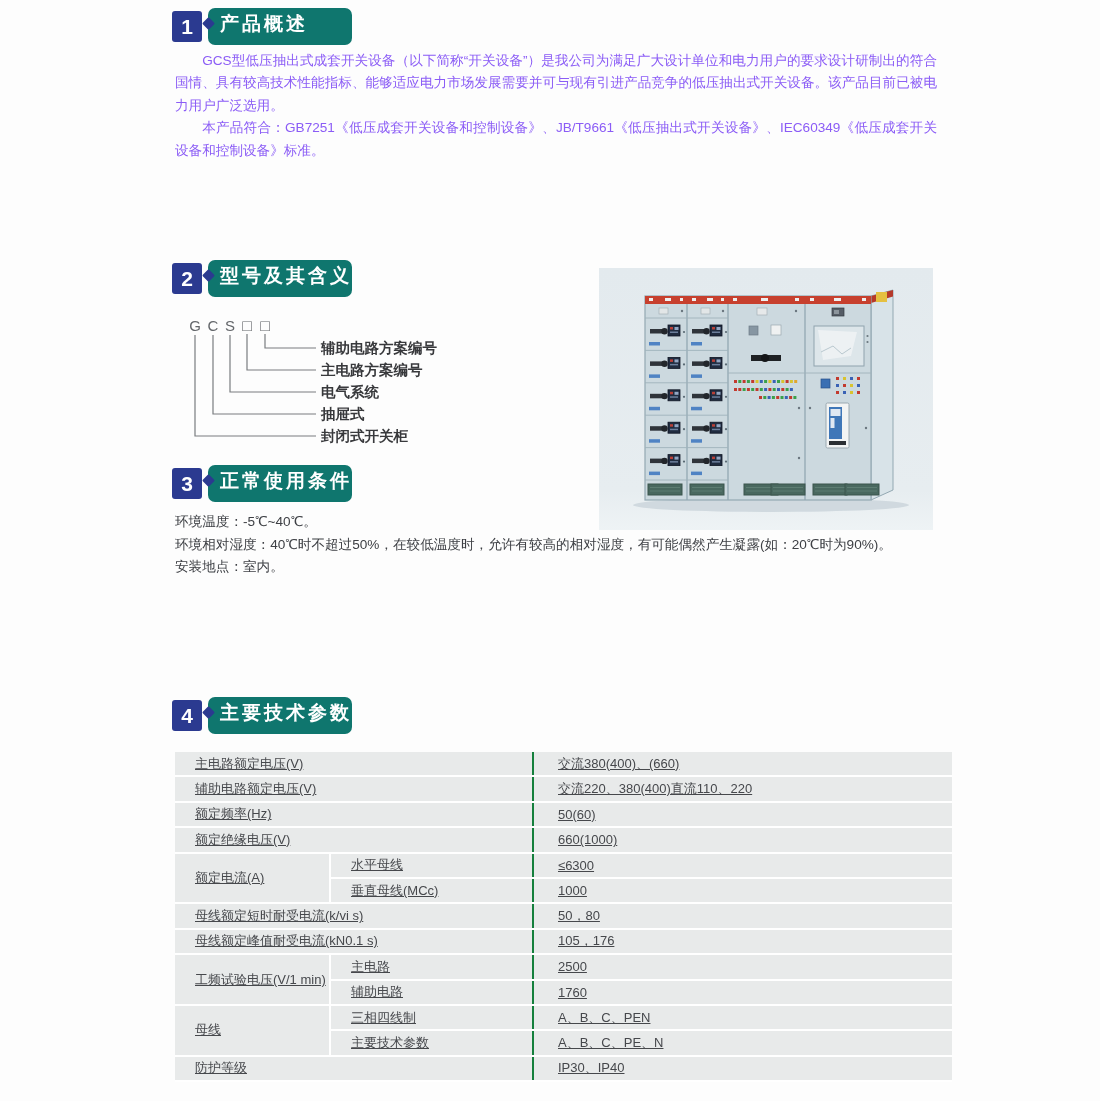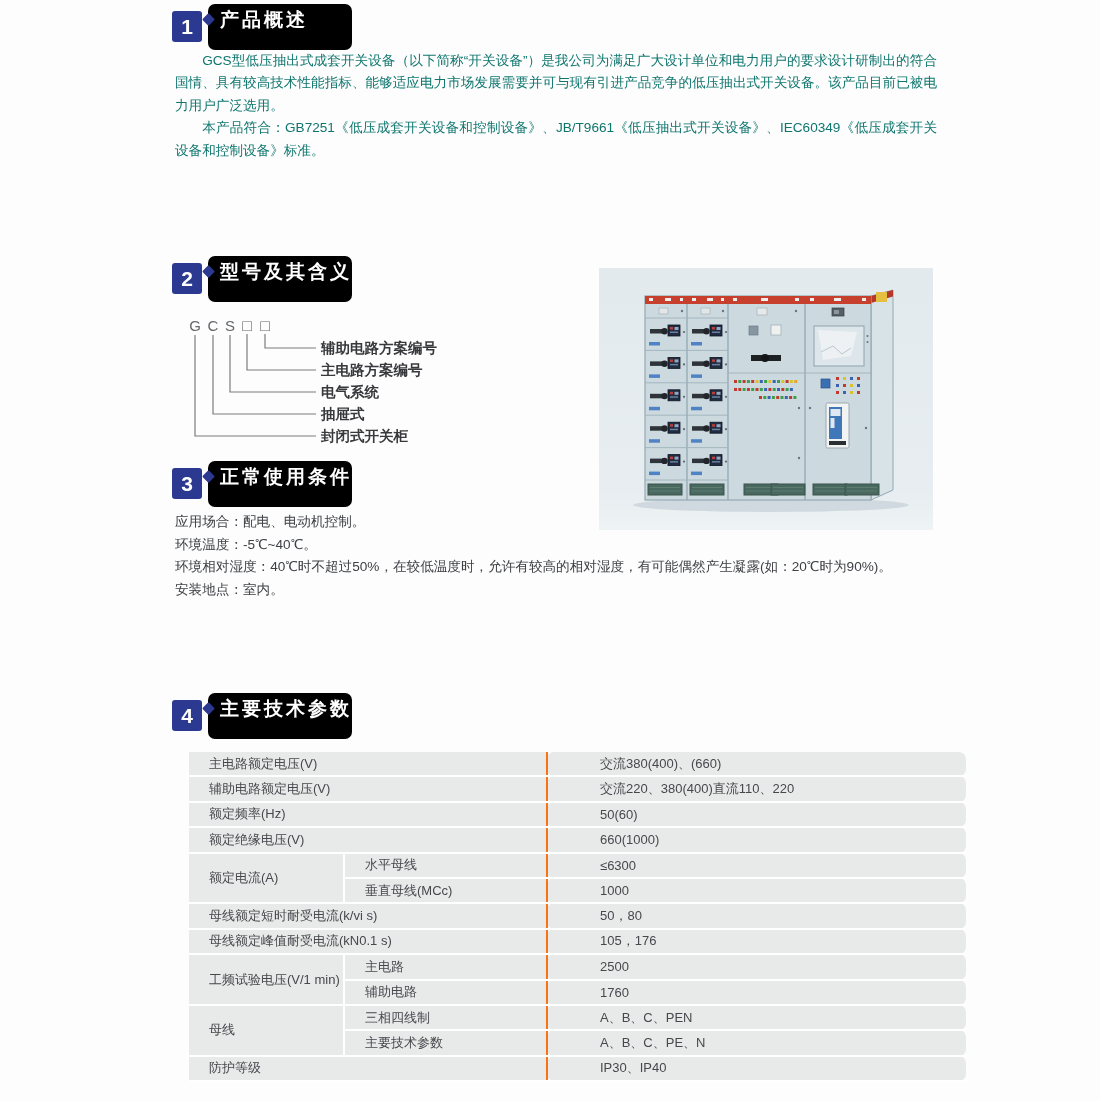--- a/index.html
+++ b/index.html
@@ -8,60 +8,60 @@
     font-family:"Liberation Sans", sans-serif;color:#3e4045;
   }
   
   .sec{position:absolute;display:flex;align-items:center;height:31px;}
   .sec-num{
     width:30px;height:31px;background:#2b3a90;color:#fff;border-radius:3px;
     display:flex;align-items:center;justify-content:center;
     font-size:21px;font-weight:bold;
   }
   .sec-title{
-    margin-left:6px;height:46px;line-height:31px;width:132px;
-    background:#000000;color:#fff;border-radius:7px;position:relative;
+    margin-left:6px;height:37px;line-height:31px;width:132px;
+    background:#0f766e;color:#fff;border-radius:7px;position:relative;
     font-size:19px;font-weight:bold;letter-spacing:3px;padding-left:12px;
   }
   .sec-title::before{
     content:"";position:absolute;left:-4px;top:11px;width:9px;height:9px;
     background:#2b3a90;transform:rotate(45deg);border-radius:1px;
   }
   .sec1{left:172px;top:11px;}
   .sec2{left:172px;top:263px;}
   .sec3{left:172px;top:468px;}
   .sec4{left:172px;top:700px;}
   
   .overview{
     position:absolute;left:175px;top:50px;width:762px;
-    font-size:13.6px;line-height:22.4px;text-align:justify;color:#0f766e;
+    font-size:13.6px;line-height:22.4px;text-align:justify;color:#8b5cf6;
   }
   .overview p{margin:0;text-indent:2em;}
   
   .model-diagram{position:absolute;left:183px;top:312px;}
   
   .product-photo{position:absolute;left:599px;top:268px;}
   
   .conditions{
     position:absolute;left:175px;top:511px;width:770px;
     font-size:13.6px;line-height:22.6px;color:#3e4045;
   }
   
   .params{
-    position:absolute;left:189px;top:752px;width:777px;
+    position:absolute;left:175px;top:752px;width:777px;
     border-collapse:collapse;table-layout:fixed;
-    font-size:13px;color:#46484c;
+    font-size:13px;color:#46484c;text-decoration:underline;
   }
   .params td{
     background:#e8eaea;height:23.4px;padding:0 6px 0 20px;
     border-bottom:2px solid #ffffff;vertical-align:middle;white-space:nowrap;
     overflow:hidden;
   }
   .params td.sub{border-left:2px solid #ffffff;margin-top:20px;}
-  .params td.val{border-left:2px solid #f97316;padding-left:52px;border-radius:7px;}
+  .params td.val{border-left:2px solid #15803d;padding-left:24px;}
 </style>
 </head>
 <body>
 
 <div class="page">
 
   <div class="sec sec1">
     <div class="sec-num">1</div>
     <div class="sec-title">产品概述</div>
   </div>
@@ -276,21 +276,20 @@
         <use href="#vent" x="232" y="216" transform="translate(14,0)"></use>
     </g>
   </svg>
 
   <div class="sec sec3">
     <div class="sec-num">3</div>
     <div class="sec-title">正常使用条件</div>
   </div>
 
   <div class="conditions">
-    <div>应用场合：配电、电动机控制。</div>
     <div>环境温度：-5℃~40℃。</div>
     <div>环境相对湿度：40℃时不超过50%，在较低温度时，允许有较高的相对湿度，有可能偶然产生凝露(如：20℃时为90%)。</div>
     <div>安装地点：室内。</div>
   </div>
 
   <div class="sec sec4">
     <div class="sec-num">4</div>
     <div class="sec-title">主要技术参数</div>
   </div>
 

